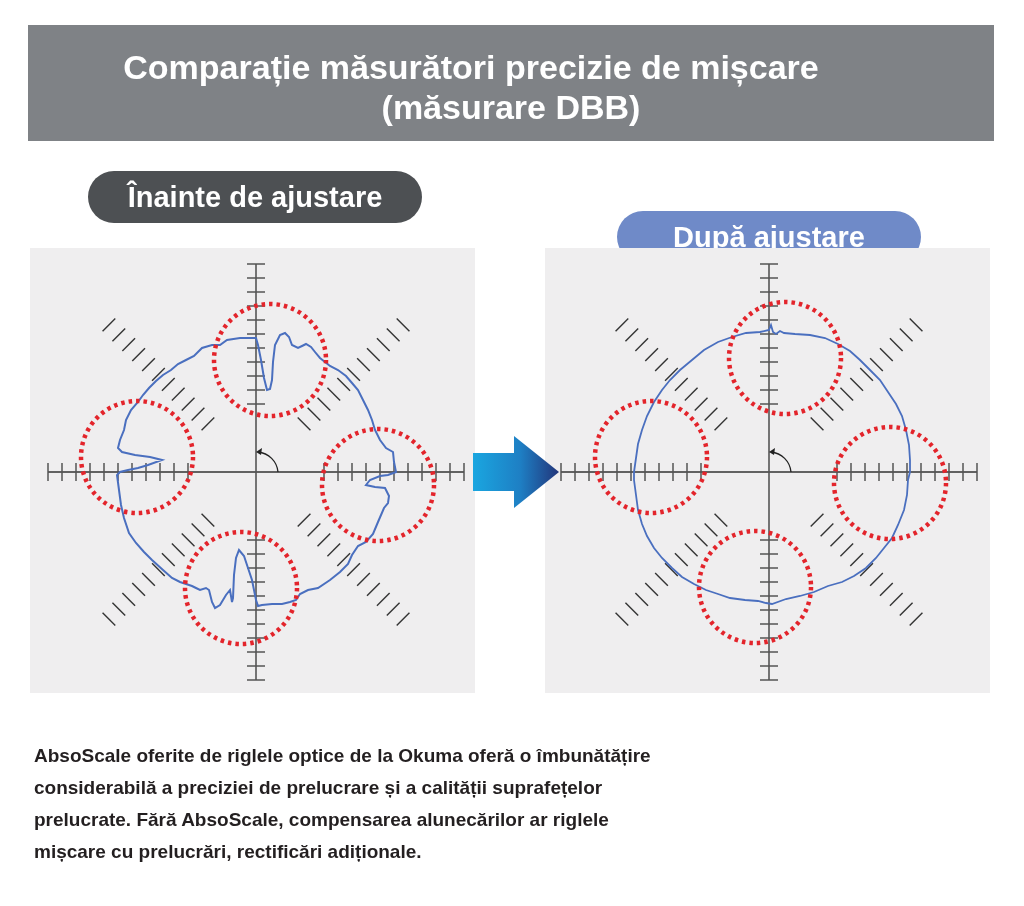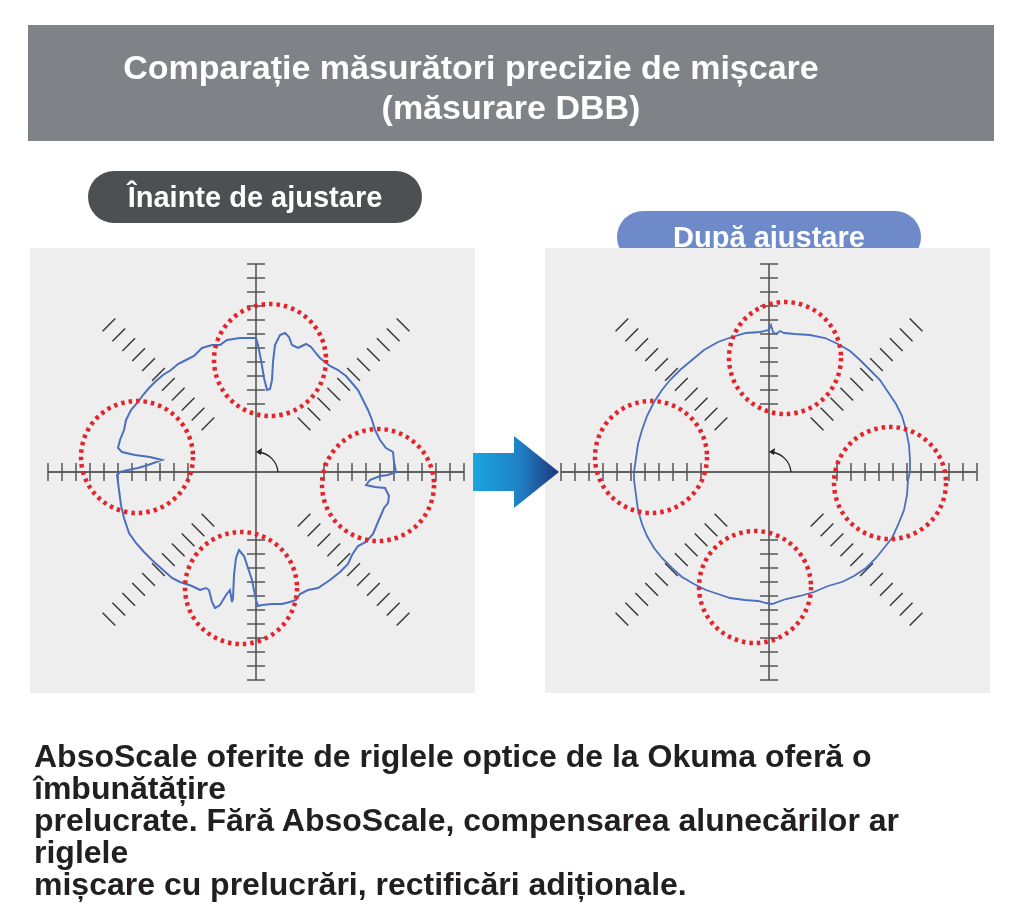--- a/index.html
+++ b/index.html
@@ -17,21 +17,21 @@
     font-weight: bold; font-size: 29px; line-height: 52px; text-align: center;
   }
   .pill-before { left: 88px; top: 171px; width: 334px; background: #4d5053; }
   .pill-after { left: 617px; top: 171px; width: 304px; background: #6f8ac8; margin-top: 40px; }
   .panel { position: absolute; top: 248px; width: 445px; height: 445px; background: #efeeef; }
   .panel-left { left: 30px; }
   .panel-right { left: 545px; }
   svg.overlay { position: absolute; left: 0; top: 0; }
   .caption {
     position: absolute; left: 34px; top: 740px; width: 960px;
-    font-weight: bold; font-size: 32px; line-height: 32px; color: #231f20;
+    font-weight: bold; font-size: 19px; line-height: 32px; color: #231f20;
   }
 </style>
 </head>
 <body>
 
 <div class="title-banner">
   <span class="line1">Comparație măsurători precizie de mișcare</span>
   <span class="line2">(măsurare DBB)</span>
 </div>
 
@@ -302,15 +302,16 @@
   <g fill="none" stroke="#e3242b" stroke-width="4.5" stroke-dasharray="3.5 4">
     <circle cx="785" cy="358" r="56"></circle>
     <circle cx="651" cy="457" r="56"></circle>
     <circle cx="890" cy="483" r="56"></circle>
     <circle cx="755" cy="587" r="56"></circle>
   </g>
 </svg>
 
 <div class="caption">
   <div>AbsoScale oferite de riglele optice de la Okuma oferă o îmbunătățire</div>
+  <div>considerabilă a preciziei de prelucrare și a calității suprafețelor</div>
   <div>prelucrate. Fără AbsoScale, compensarea alunecărilor ar riglele</div>
   <div>mișcare cu prelucrări, rectificări adiționale.</div>
 </div>
 
 </body></html>

